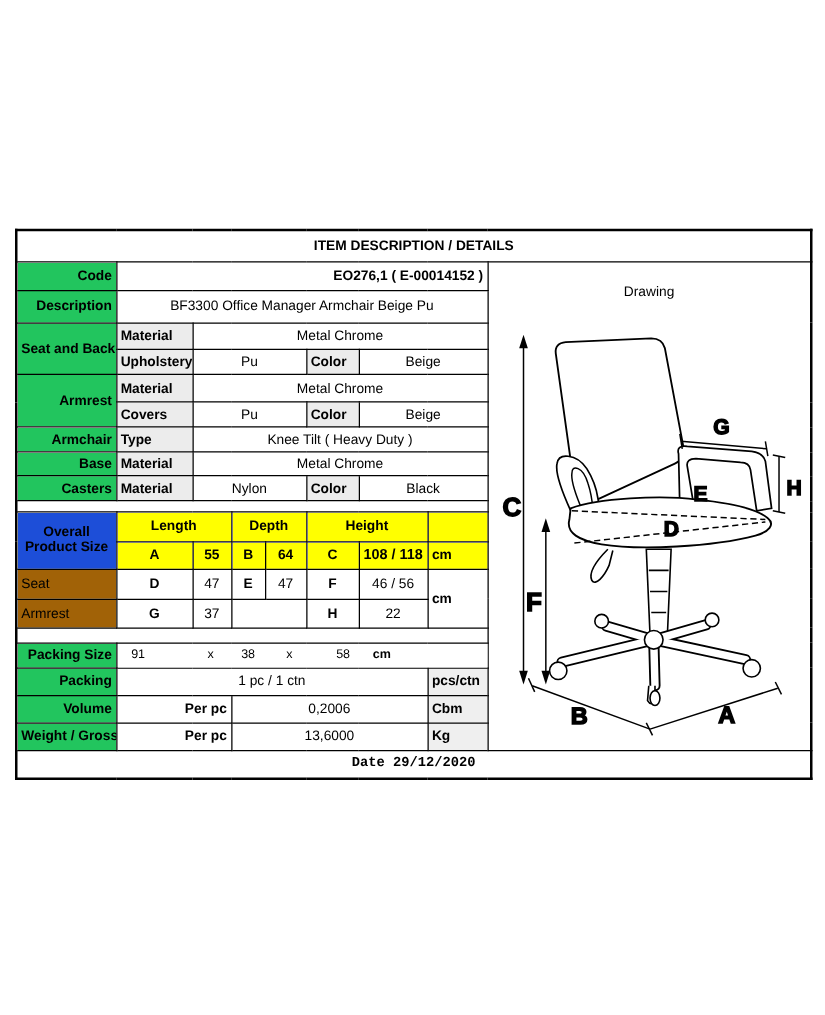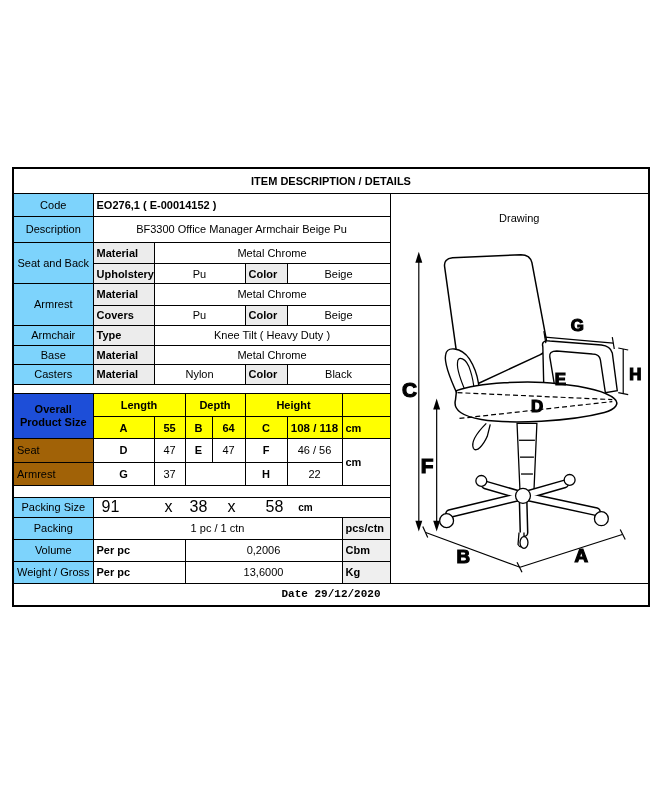--- a/index.html
+++ b/index.html
@@ -1,45 +1,45 @@
 <!DOCTYPE html>
 <html><head>
 <meta charset="utf-8">
 <style>
   * { box-sizing: border-box; }
   html,body { margin:0; padding:0; }
   body {
     width:660px; height:812px; background:#ffffff; position:relative;
     font-family:"Liberation Sans", sans-serif; color:#000;
   }
-  .sheet { position:absolute; left:12px; top:167px; }
+  .sheet { position:absolute; left:12px; top:183px; }
   table.spec {
     border-collapse:collapse; table-layout:fixed; width:636px;
     border:2px solid #000;
   }
   table.spec td {
     border:1px solid #000; padding:0 3px; overflow:hidden;
     font-size:11px; vertical-align:middle;
   }
   td.hdr { font-weight:bold; font-size:12px; text-align:center; background:#fff; }
-  td.lbl { background:#7dd3fc; font-weight:normal; text-align:center; white-space:nowrap; }
+  td.lbl { background:#22c55e; font-weight:bold; text-align:right; white-space:nowrap; }
   td.sub { background:#ececec; font-weight:bold; font-size:10px; text-align:left; white-space:nowrap; }
   td.val { text-align:center; background:#fff; }
-  td.bval { text-align:left; font-weight:bold; font-size:12px; background:#fff; }
+  td.bval { text-align:right; font-weight:bold; font-size:12px; background:#fff; }
   td.ylw  { background:#ffff00; font-weight:bold; text-align:center; font-size:12px;margin-top:16px; }
   td.ylw-lbl { background:#1d4ed8; font-weight:bold; text-align:center; font-size:11px; white-space:normal; line-height:1.15; }
   td.ylw-unit { background:#ffff00; font-weight:bold; font-size:10px; text-align:left; }
   td.szkey { text-align:center; font-weight:bold; font-size:12px; background:#fff; }
   td.szval { text-align:center; font-size:11.5px; background:#fff;margin-left:28px; }
   td.szlbl { background:#a16207; font-weight:normal; text-align:left; white-space:nowrap; }
   td.unit { background:#efefef; font-weight:bold; font-size:10px; text-align:left; white-space:nowrap; }
   td.unit-w { background:#fff; font-weight:bold; font-size:10px; text-align:left; }
   td.spacer { background:#fff; }
   td.pslot { position:relative; background:#fff; }
-  .ps-item { position:absolute; top:50%; transform:translate(-50%,-50%); font-size:16px; }
+  .ps-item { position:absolute; top:50%; transform:translate(-50%,-50%); font-size:10px; }
   .ps-unit { font-weight:bold; font-size:10px; }
   td.datecell { font-weight:bold; text-align:center; background:#fff;font-family:Liberation Mono, monospace; }
   td.drawcell { background:#fff; padding:0; vertical-align:top; }
   .draw-title { height:49px; display:flex; align-items:center; justify-content:center;
     font-weight:normal; font-size:11px; }
   svg text { font-family:"Liberation Sans", sans-serif; font-weight:bold; fill:#000; }
 </style>
 </head>
 <body>
 

